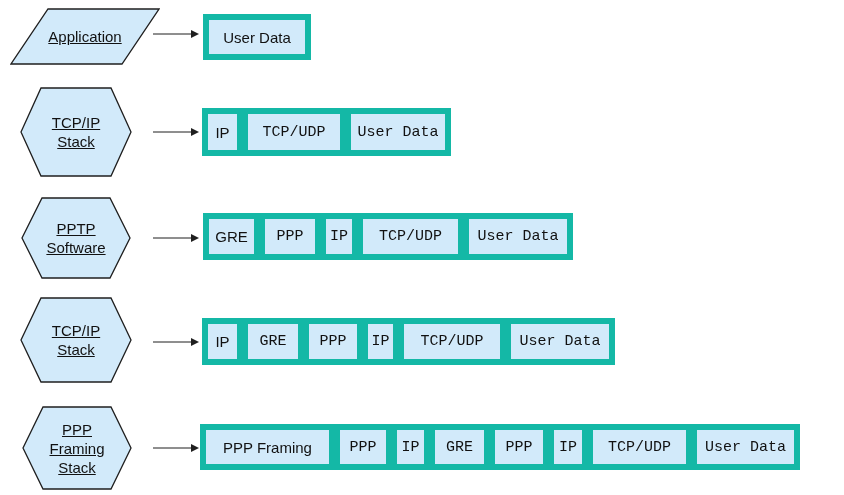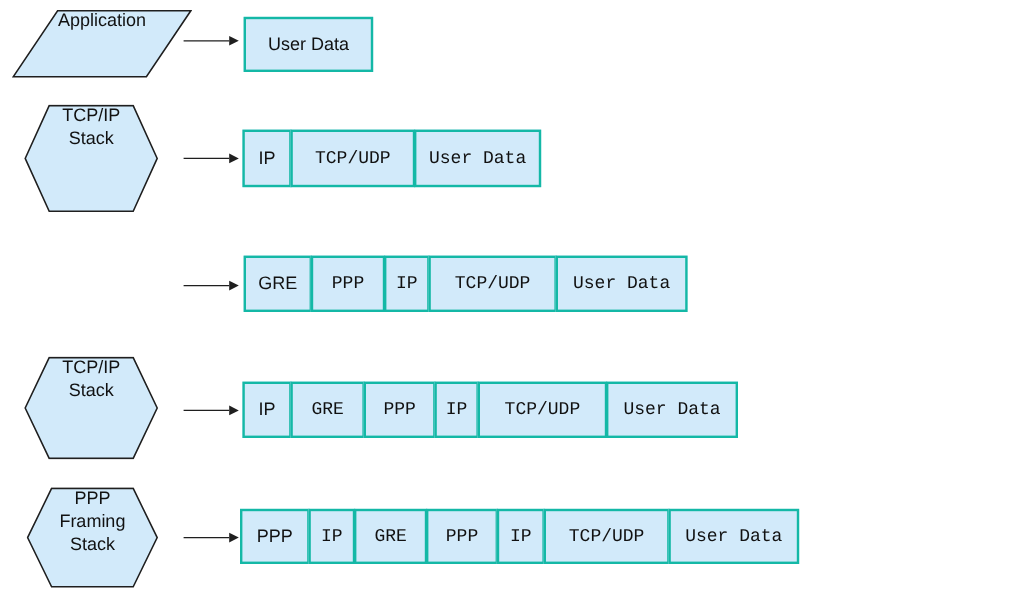--- a/index.html
+++ b/index.html
@@ -7,29 +7,29 @@
     position:relative;
     width:844px;height:495px;
     background:#ffffff;
     font-family:"Liberation Sans", sans-serif;
     overflow:hidden;
   }
   .stage-shape{position:absolute;}
   .stage-shape svg{position:absolute;left:0;top:0;display:block;}
   .stage-label{
     position:absolute;left:0;top:0;width:100%;height:100%;
-    display:flex;flex-direction:column;align-items:center;justify-content:flex-start;
-    font-size:15px;line-height:19px;color:#111;text-align:center;
+    display:flex;flex-direction:column;align-items:center;justify-content:center;
+    font-size:15px;line-height:19px;color:#111;text-align:center;text-decoration:underline;
   }
   .arrow{position:absolute;}
   .packet-row{position:absolute;display:flex;}
   .packet-cell{
     box-sizing:border-box;
     background:#d2eafa;
-    border:2px solid #14b8a6;
+    border:6px solid #14b8a6;
     display:flex;align-items:center;justify-content:center;
     font-size:15px;color:#111;
     white-space:nowrap;
   }
   .packet-cell + .packet-cell{margin-left:-1px;font-family:Liberation Mono, monospace;}
 </style>
 </head>
 <body>
 
 <div id="canvas">
@@ -58,20 +58,29 @@
       </div>
     </div>
     <svg class="arrow" width="48" height="12" style="left: 152px; top: 126px;">
       <line x1="1" y1="6" x2="39" y2="6" stroke="#1f1f1f" stroke-width="1"></line>
       <polygon points="39,2 47,6 39,10" fill="#1f1f1f"></polygon>
     </svg>
     <div class="packet-row" style="left: 202px; top: 108px; height: 48px;">
       <div class="packet-cell" style="width: 41px; height: 48px;">IP</div>
       <div class="packet-cell" style="width: 104px; height: 48px;">TCP/UDP</div>
       <div class="packet-cell" style="width: 106px; height: 48px;">User Data</div>
+    </div>
+    <div class="stage-shape" style="left: 21px; top: 197px; width: 110px; height: 82px;">
+      <svg width="110" height="82" viewBox="0 0 110 82">
+        <polygon points="21,1 89,1 109,41 89,81 21,81 1,41" fill="#d2eafa" stroke="#1f1f1f" stroke-width="1.3"></polygon>
+      </svg>
+      <div class="stage-label">
+        <div>PPTP</div>
+        <div>Software</div>
+      </div>
     </div>
     <svg class="arrow" width="48" height="12" style="left: 152px; top: 232px;">
       <line x1="1" y1="6" x2="39" y2="6" stroke="#1f1f1f" stroke-width="1"></line>
       <polygon points="39,2 47,6 39,10" fill="#1f1f1f"></polygon>
     </svg>
     <div class="packet-row" style="left: 203px; top: 213px; height: 47px;">
       <div class="packet-cell" style="width: 57px; height: 47px;">GRE</div>
       <div class="packet-cell" style="width: 62px; height: 47px;">PPP</div>
       <div class="packet-cell" style="width: 38px; height: 47px;">IP</div>
       <div class="packet-cell" style="width: 107px; height: 47px;">TCP/UDP</div>
@@ -106,20 +115,21 @@
         <div>PPP</div>
         <div>Framing</div>
         <div>Stack</div>
       </div>
     </div>
     <svg class="arrow" width="48" height="12" style="left: 152px; top: 442px;">
       <line x1="1" y1="6" x2="39" y2="6" stroke="#1f1f1f" stroke-width="1"></line>
       <polygon points="39,2 47,6 39,10" fill="#1f1f1f"></polygon>
     </svg>
     <div class="packet-row" style="left: 200px; top: 424px; height: 46px;">
+      <div class="packet-cell" style="width: 135px; height: 46px;">PPP Framing</div>
       <div class="packet-cell" style="width: 58px; height: 46px;">PPP</div>
       <div class="packet-cell" style="width: 39px; height: 46px;">IP</div>
       <div class="packet-cell" style="width: 61px; height: 46px;">GRE</div>
       <div class="packet-cell" style="width: 60px; height: 46px;">PPP</div>
       <div class="packet-cell" style="width: 40px; height: 46px;">IP</div>
       <div class="packet-cell" style="width: 105px; height: 46px;">TCP/UDP</div>
       <div class="packet-cell" style="width: 109px; height: 46px;">User Data</div>
     </div>
   </div>
 

